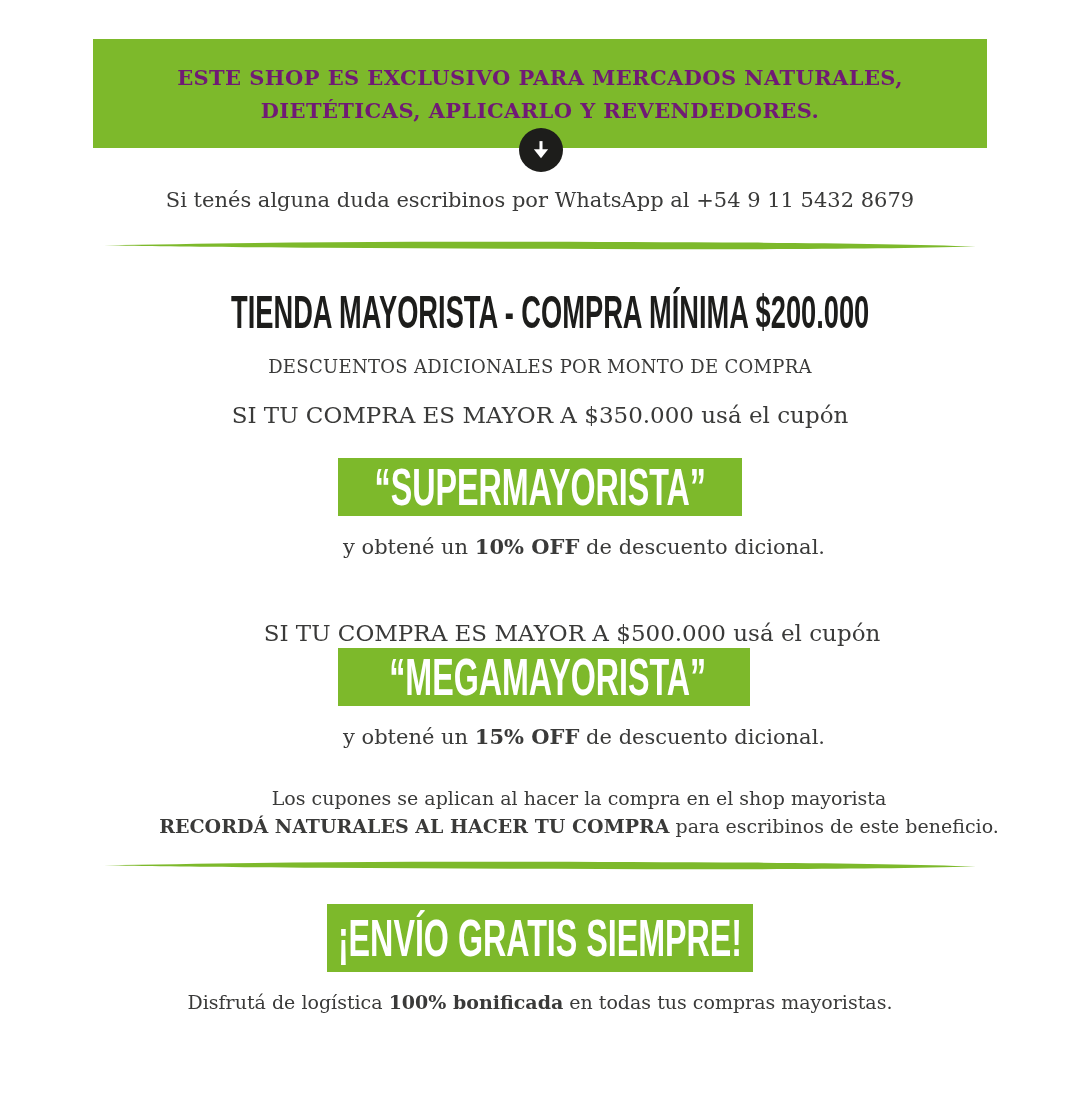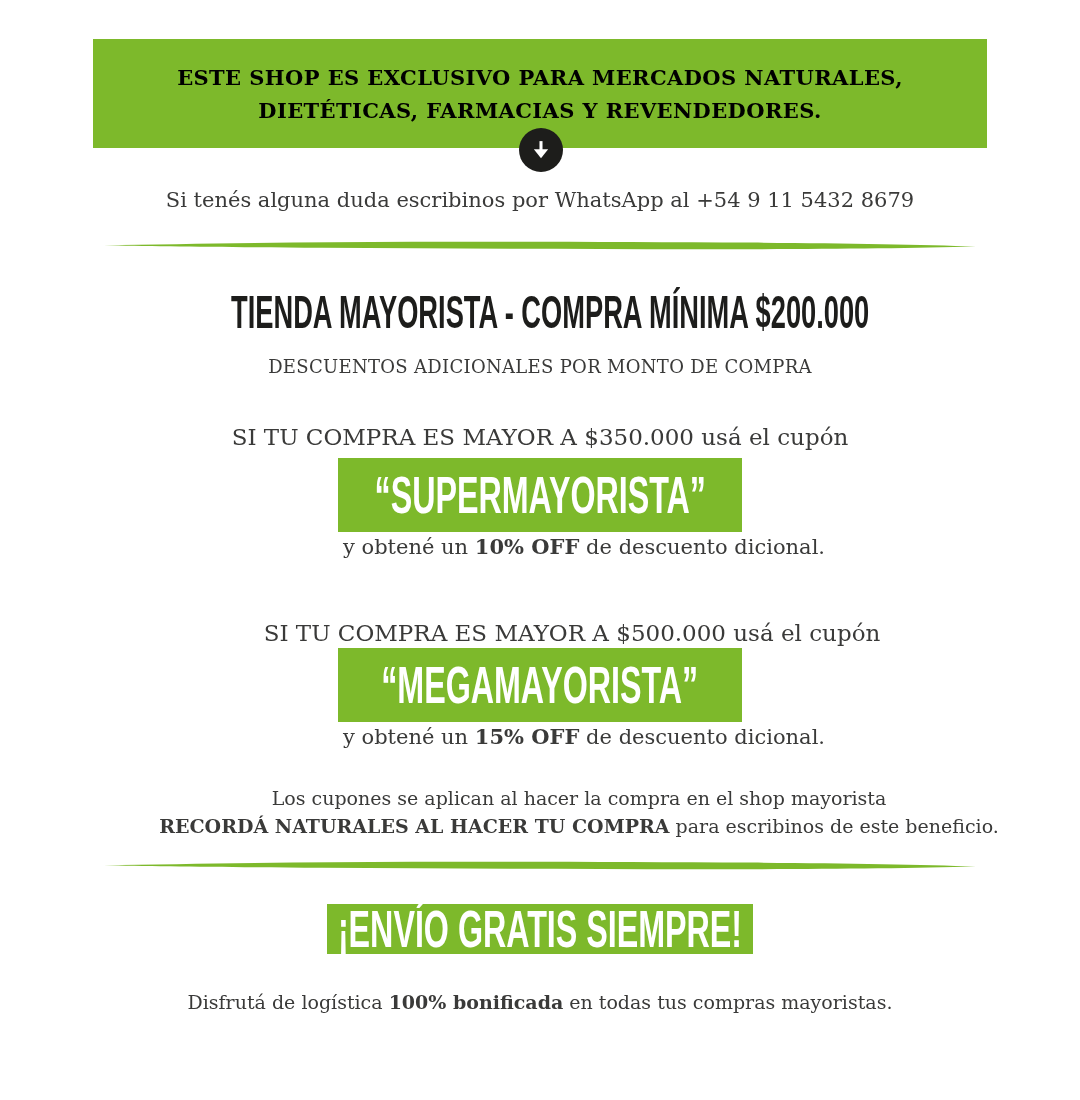--- a/index.html
+++ b/index.html
@@ -14,21 +14,21 @@
   }
   .abs{position:absolute;}
   .fullw{left:0;width:1080px;text-align:center;}
 
   
   .banner{
     left:93px;top:39px;width:894px;height:109px;background:var(--green);
     display:flex;flex-direction:column;justify-content:center;align-items:center;
   }
   .banner-line{
-    color:#000000;font-weight:700;font-size:21px;line-height:33px;letter-spacing:0.4px;
+    color:#701a75;font-weight:700;font-size:21px;line-height:33px;letter-spacing:0.4px;
     text-align:center;
   }
 
   
   .arrow-btn{
     left:519px;top:128px;width:44px;height:44px;border-radius:50%;
     background:var(--black);display:flex;align-items:center;justify-content:center;
     border:none;padding:0;cursor:pointer;
   }
   .arrow-btn svg{display:block;}
@@ -44,50 +44,50 @@
   .condensed{
     display:inline-block;white-space:nowrap;transform-origin:50% 50%;
     font-family:"Liberation Sans", sans-serif;font-weight:700;
   }
   .title{top:282px;color:var(--black);font-size:47px;line-height:60px;}
   .title .condensed{transform:scaleX(0.58);}
 
   .subtitle{top:356px;font-size:18px;letter-spacing:0.3px;}
 
   .condition{font-size:23px;}
-  .condition-1{top:424px;}
+  .condition-1{top:402px;}
   .condition-2{top:620px;margin-left:32px;}
 
   .badge{
     background:var(--green);color:#fff;
     display:flex;align-items:center;justify-content:center;overflow:hidden;
   }
   .badge .condensed{transform:scaleX(0.62);font-size:52px;line-height:52px;color:#fff;}
-  .coupon-badge{left:338px;width:404px;height:74px;}
+  .coupon-badge{left:338px;width:404px;height:58px;}
   .coupon-badge-1{top:458px;}
-  .coupon-badge-2{top:648px;}
-  .envio-badge{left:327px;top:904px;width:426px;height:50px;}
+  .coupon-badge-2{top:648px;padding-left:8px;}
+  .envio-badge{left:327px;top:904px;width:426px;height:68px;}
 
   .benefit{font-size:21px;padding-left:44px;}
   .benefit-1{top:534px;}
   .benefit-2{top:724px;}
 
   .notes{top:784px;font-size:19px;line-height:28px;padding-left:39px;}
   .bottom-note{top:991px;font-size:19px;}
 
   b{font-weight:700;}
 </style>
 </head>
 <body>
 
 <div class="page">
 
   <div class="abs banner">
     <div class="banner-line">ESTE SHOP ES EXCLUSIVO PARA MERCADOS NATURALES,</div>
-    <div class="banner-line">DIETÉTICAS, FARMACIAS Y REVENDEDORES.</div>
+    <div class="banner-line">DIETÉTICAS, APLICARLO Y REVENDEDORES.</div>
   </div>
 
   <button class="abs arrow-btn">
     <span>
       <svg width="26" height="26" viewBox="0 0 24 24">
         <rect x="10.6" y="3.8" width="2.8" height="8.6" fill="#ffffff"></rect>
         <polygon points="12,19.6 5.4,11.2 18.6,11.2" fill="#ffffff"></polygon>
       </svg>
     </span>
   </button>

